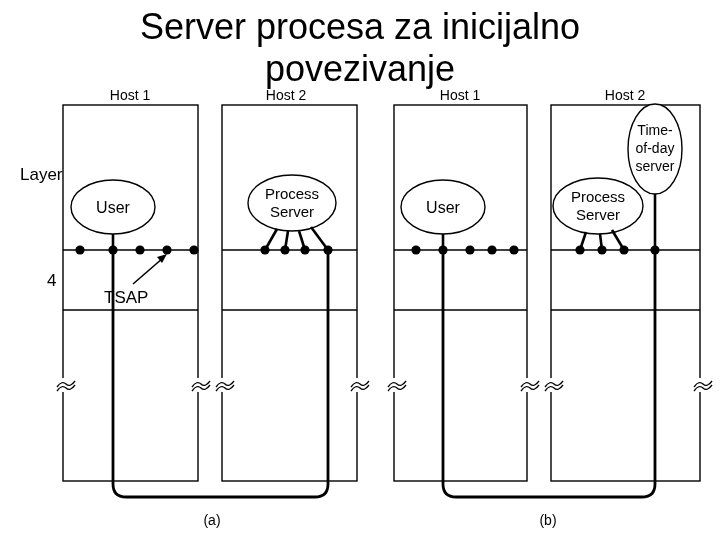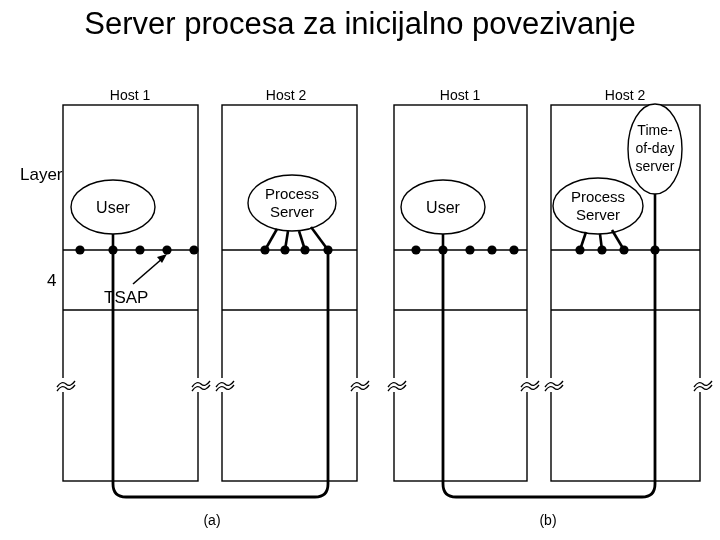--- a/index.html
+++ b/index.html
@@ -19,21 +19,21 @@
     width: 720px;
     height: 540px;
     background: #ffffff;
   }
   #slide-title {
     position: absolute;
     left: 60px;
     top: 6px;
     width: 600px;
     text-align: center;
-    font-size: 31px;
+    font-size: 36px;
     line-height: 1.18;
     font-family: "Liberation Sans", sans-serif;
     font-weight: normal;
     color: #000000;
     white-space: pre-line;
   }
   #figure {
     position: absolute;
     left: 0;
     top: 88px;

